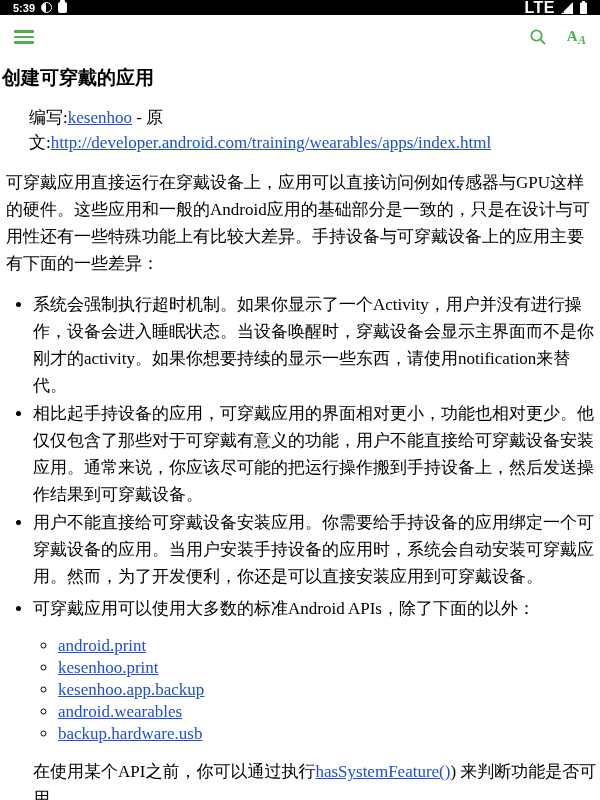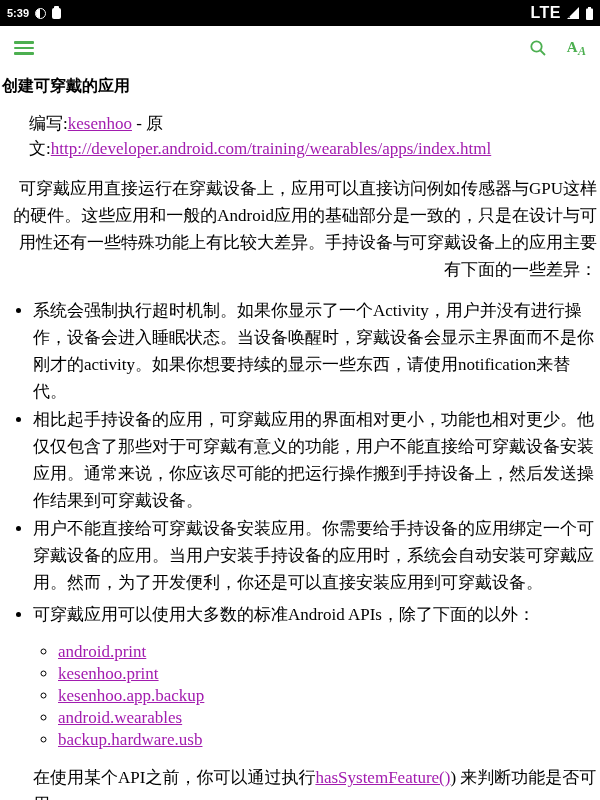--- a/index.html
+++ b/index.html
@@ -1,23 +1,23 @@
 <!DOCTYPE html>
 <html><head>
 <meta charset="utf-8">
 <style>
   * { margin: 0; padding: 0; box-sizing: border-box; }
   html, body { width: 600px; height: 800px; overflow: hidden; background: #ffffff; }
   body { font-family: "Liberation Serif", "DejaVu Serif", serif; color: #000000; }
 
   
   .status-bar {
-    height: 26px; background: #000000; color: #ffffff;
+    height: 15px; background: #000000; color: #ffffff;
     display: flex; align-items: center; justify-content: space-between;
-    padding: 0 7px; font-family: "Liberation Sans", "DejaVu Sans", sans-serif;
+    padding: 0 13px; font-family: "Liberation Sans", "DejaVu Sans", sans-serif;
     font-size: 11px; font-weight: bold;
   }
   .sb-left, .sb-right { display: flex; align-items: center; gap: 6px; }
   .sb-icon { display: inline-flex; align-items: center; }
   .notif-circle {
     width: 11px; height: 11px; border-radius: 50%;
     border: 1.5px solid #ffffff; position: relative; display: inline-block;
   }
   .notif-circle::before {
     content: ""; position: absolute; left: 0; top: 0; bottom: 0; width: 45%;
@@ -44,26 +44,26 @@
   .tb-actions { display: flex; align-items: center; gap: 20px; }
   .search-icon svg { display: block; }
   .font-size-icon {
     color: #4caf50; font-family: "Liberation Serif", serif; font-weight: bold;
     font-size: 15px; line-height: 1; cursor: pointer; display: inline-flex; align-items: flex-start;
   }
   .font-size-icon .small-a { font-size: 12px; font-style: italic; margin-top: 5px; margin-left: 0.5px; }
 
   
   .content { padding: 0 3px 0 2px; font-size: 17px; }
-  h1.page-title { font-size: 16px; font-weight: bold; margin: 6px 0 4px 0; }
+  h1.page-title { font-size: 19px; font-weight: bold; margin: 6px 0 4px 0; }
   blockquote.byline {
     margin: 14px 30px 14px 27px; line-height: 25px;
   }
-  a { color: #a21caf; text-decoration: underline; }
-  p.intro { margin: 14px 0 14px 4px; line-height: 27px; text-align: right; }
+  a { color: #1d4ed8; text-decoration: underline; }
+  p.intro { margin: 14px 0 14px 4px; line-height: 27px; }
   ul.main-list { margin: 14px 0 0 0; padding-left: 31px; line-height: 27px; }
   ul.main-list > li { margin-bottom: 1px; }
   ul.main-list > li > p { margin: 13px 0; line-height: 27px; }
   ul.main-list > li > p:first-child { margin-top: 5px; }
   ul.sub-list { list-style-type: circle; padding-left: 25px; margin: 6px 0; line-height: 22px; }
   ul.sub-list li { margin: 0; }
 </style>
 </head>
 <body>
 

